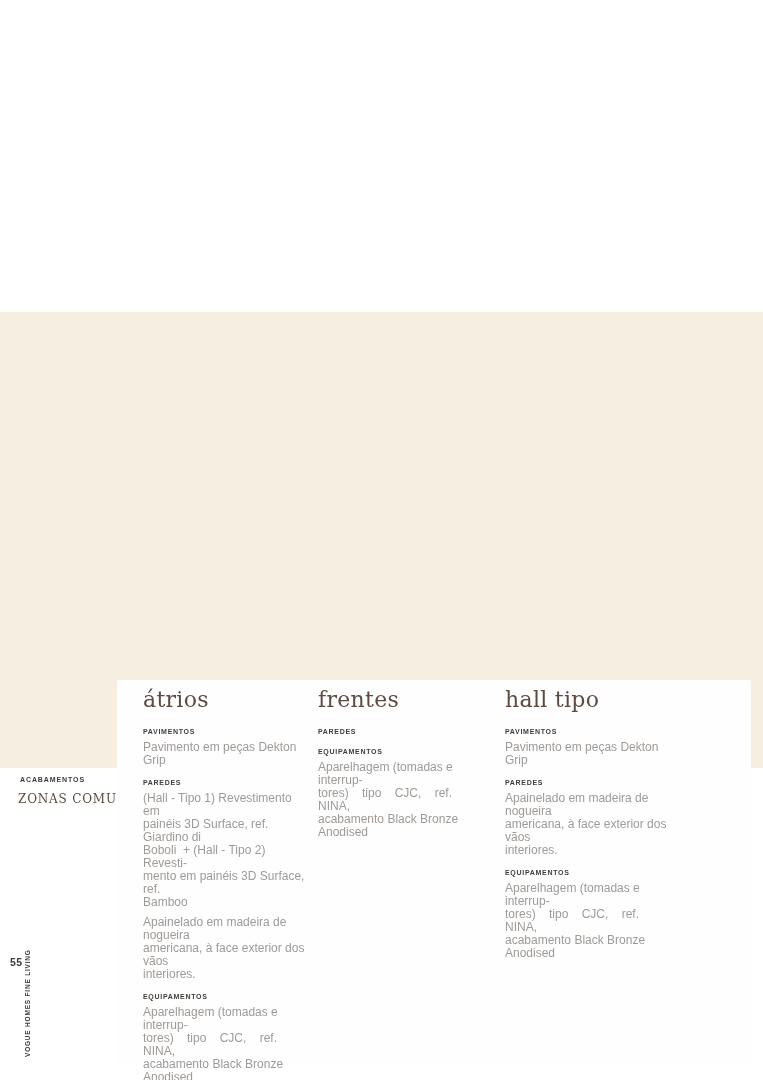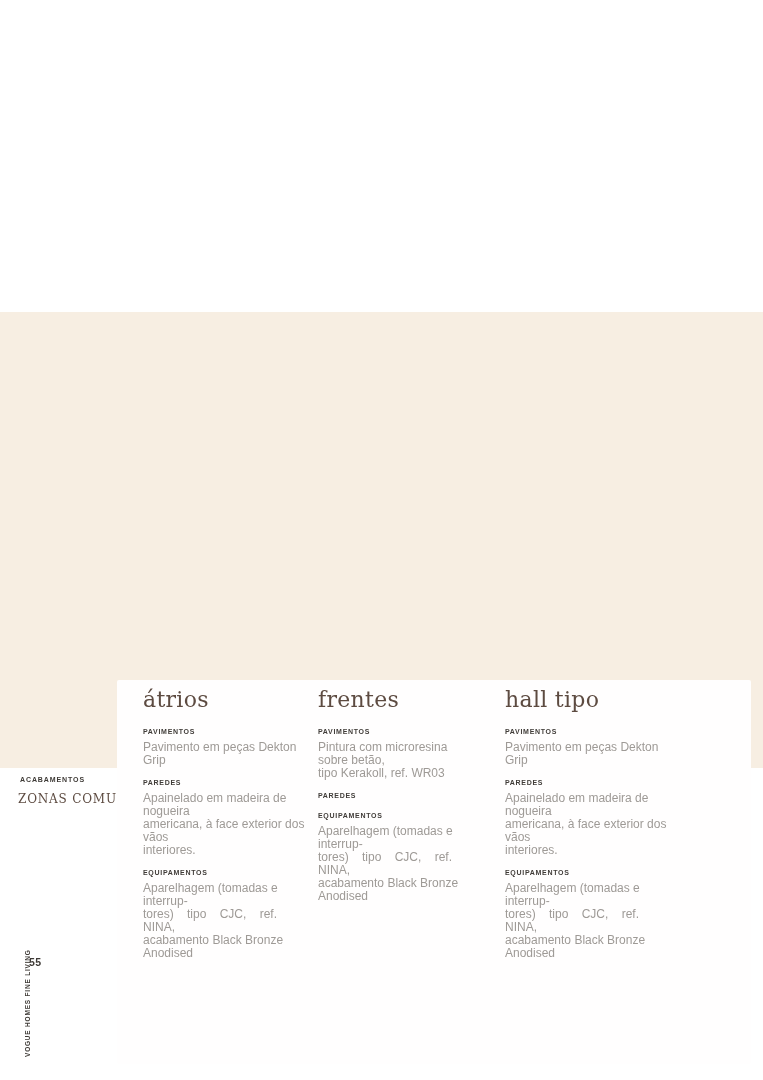--- a/index.html
+++ b/index.html
@@ -24,21 +24,21 @@
   .kicker{
     position:absolute;left:20px;top:464px;
     font-size:7px;font-weight:bold;letter-spacing:0.9px;color:#3e3a36;
   }
   .zone-title{
     position:absolute;left:18px;top:480px;
     font-family:"DejaVu Serif",serif;font-size:12px;letter-spacing:0.8px;
     color:#5d4b41;
   }
   .page-num{
-    position:absolute;left:29px;top:644px;
+    position:absolute;left:10px;top:644px;
     font-size:10.5px;font-weight:bold;letter-spacing:0.5px;color:#3e3a36;
   }
   .brand-vertical{
     position:absolute;left:24px;top:745px;
     transform:rotate(-90deg);transform-origin:0 0;
     font-size:6.5px;font-weight:bold;letter-spacing:0.8px;color:#3e3a36;
     white-space:nowrap;
   }
   .col{
     position:absolute;top:10px;width:162px;
@@ -72,39 +72,39 @@
   <div class="card">
 
     <div class="col" style="left:26px">
       <h2 class="col-title">átrios</h2>
       <div>
         <div class="sec-label">PAVIMENTOS</div>
         <p class="para">Pavimento em peças Dekton Grip</p>
       </div>
       <div>
         <div class="sec-label">PAREDES</div>
+        <p class="para">(Hall - Tipo 1) Revestimento em
+painéis 3D Surface, ref. Giardino di
+Boboli&nbsp; + (Hall - Tipo 2) Revesti-
+mento em painéis 3D Surface, ref.
+Bamboo</p>
         <p class="para">Apainelado em madeira de nogueira
 americana, à face exterior dos vãos
 interiores.</p>
       </div>
       <div>
         <div class="sec-label">EQUIPAMENTOS</div>
         <p class="para">Aparelhagem (tomadas e interrup-
 tores)&nbsp; &nbsp; tipo&nbsp; &nbsp; CJC,&nbsp; &nbsp; ref.&nbsp; &nbsp; NINA,
 acabamento Black Bronze Anodised</p>
       </div>
     </div>
 
     <div class="col" style="left:201px">
       <h2 class="col-title">frentes</h2>
-      <div>
-        <div class="sec-label">PAVIMENTOS</div>
-        <p class="para">Pintura com microresina sobre betão,
-tipo Kerakoll, ref. WR03</p>
-      </div>
       <div>
         <div class="sec-label">PAREDES</div>
       </div>
       <div>
         <div class="sec-label">EQUIPAMENTOS</div>
         <p class="para">Aparelhagem (tomadas e interrup-
 tores)&nbsp; &nbsp; tipo&nbsp; &nbsp; CJC,&nbsp; &nbsp; ref.&nbsp; &nbsp; NINA,
 acabamento Black Bronze Anodised</p>
       </div>
     </div>

